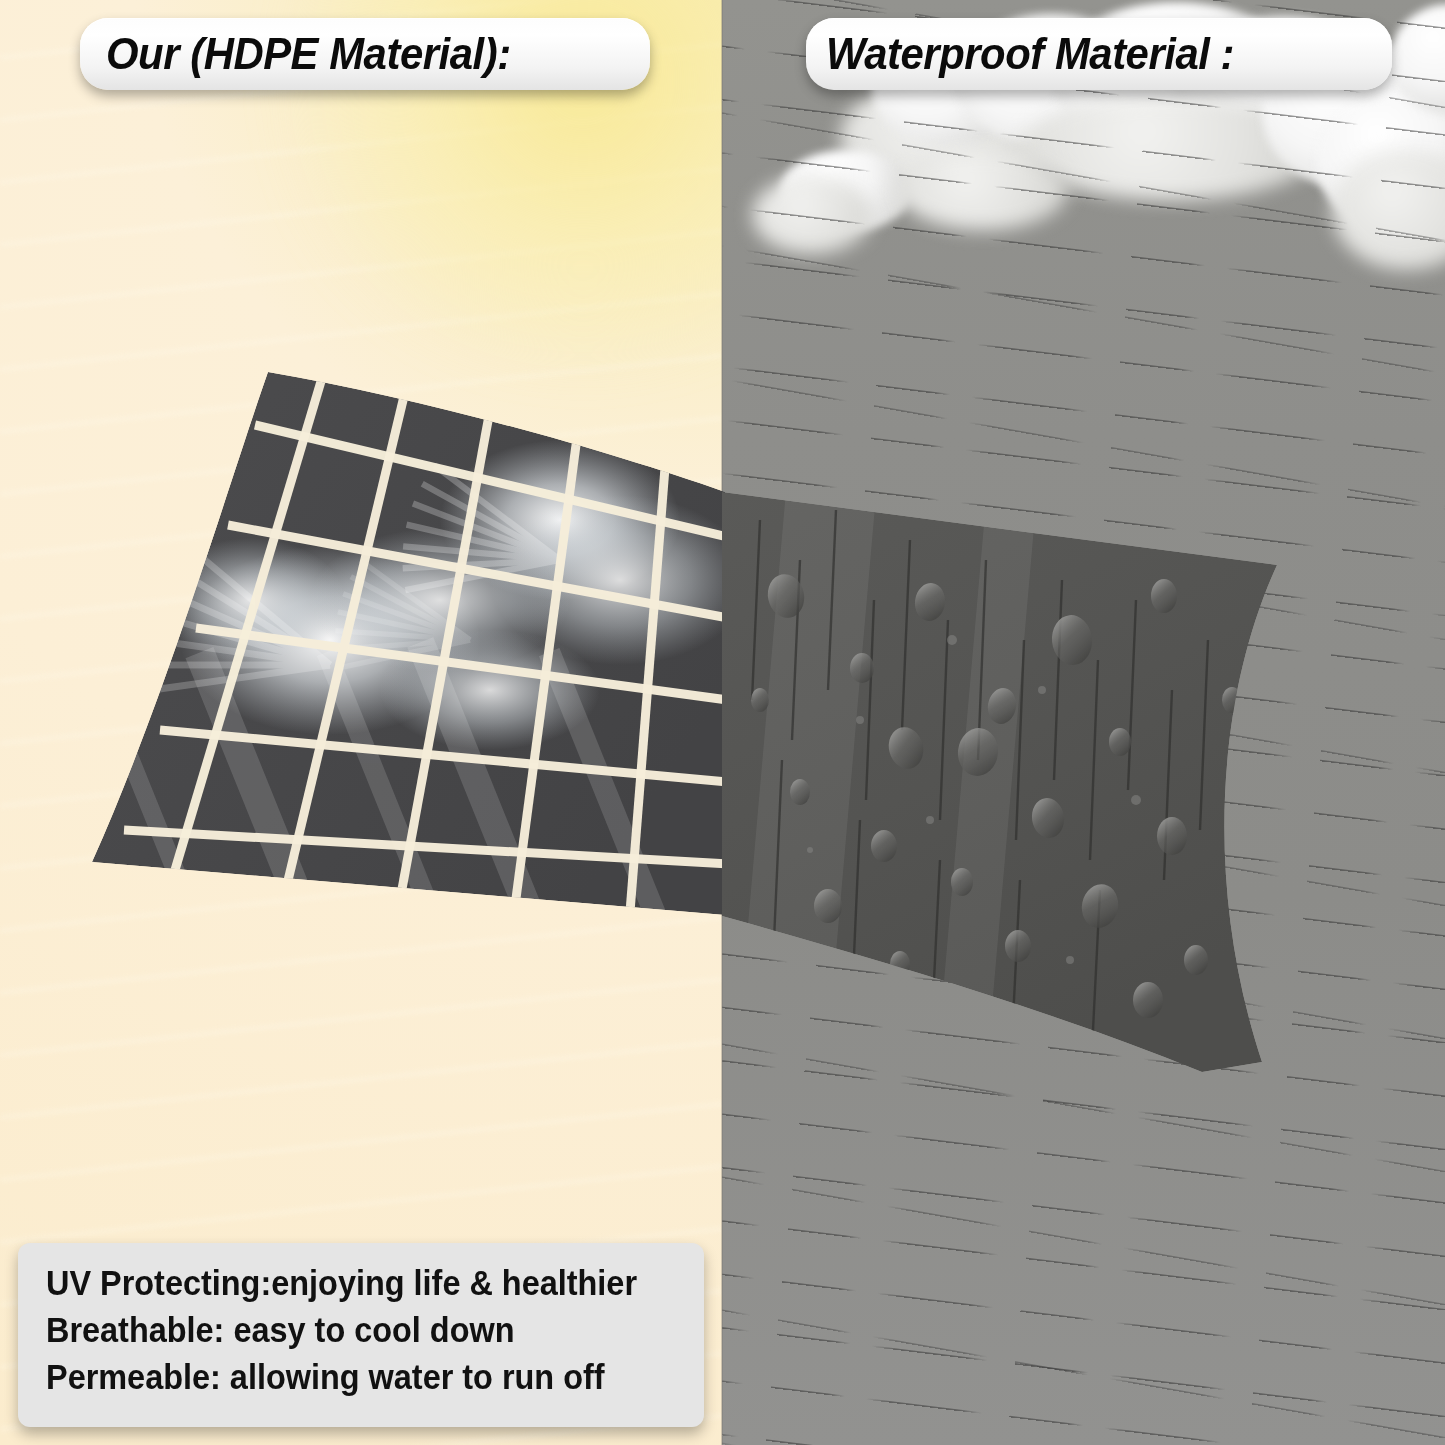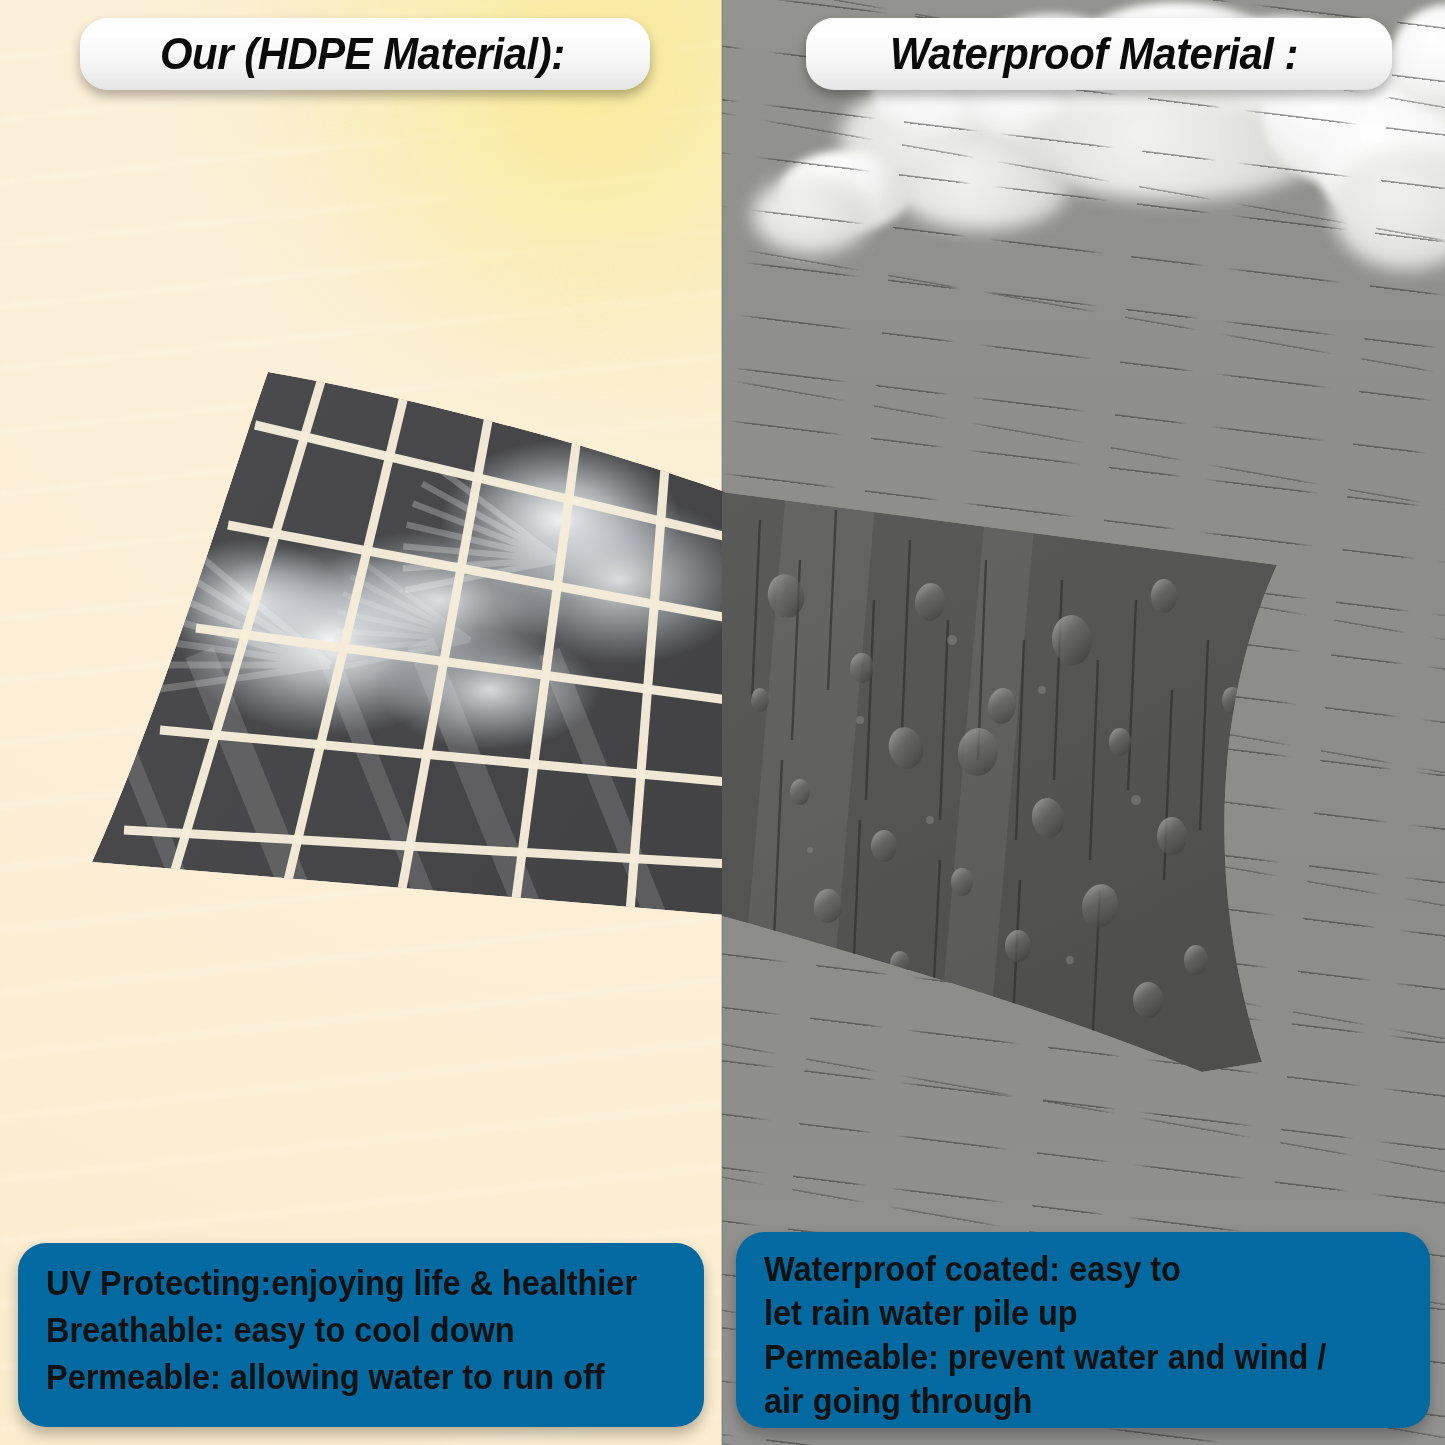--- a/index.html
+++ b/index.html
@@ -104,42 +104,42 @@
     pointer-events: none;
   }
   #fabric-svg { position: absolute; top: 0; left: 0; }
 
   
   .badge {
     position: absolute;
     background: linear-gradient(180deg, #fdfdfd 0%, #ffffff 24%, #f3f3f3 70%, #e4e4e4 100%);
     border-radius: 28px;
     box-shadow: 0 6px 12px rgba(0,0,0,.30), 0 1px 0 rgba(255,255,255,.9) inset;
-    display: flex; align-items: center; justify-content: center;
+    display: flex; align-items: center;
   }
   .badge-text {
     font-family: "Liberation Sans", sans-serif;
     font-weight: bold;
     font-style: italic;
     color: #0b0b0b;
     letter-spacing: -.5px;
     white-space: nowrap;
     transform: scaleX(.93);
     transform-origin: left center;
   }
   #badge-left  { left: 80px;  top: 18px;  width: 544px; height: 72px; padding-left: 26px; }
   #badge-right { left: 806px; top: 18px;  width: 566px; height: 72px; padding-left: 20px; }
   #badge-left .badge-text  { font-size: 45px; }
   #badge-right .badge-text { font-size: 45px; }
 
   
   .caption {
     position: absolute;
-    background: #0369a1;
-    border-radius: 28px;
+    background: #e5e5e5;
+    border-radius: 12px;
     box-shadow: 0 7px 14px rgba(0,0,0,.28);
     box-sizing: border-box;
   }
   #caption-left  { left: 18px;  top: 1243px; width: 686px; height: 184px; padding: 17px 0 0 28px; }
   #caption-right { left: 736px; top: 1232px; width: 694px; height: 196px; padding: 15px 0 0 28px; }
   .caption-line {
     font-family: "Liberation Sans", sans-serif;
     font-weight: bold;
     color: #111111;
     white-space: nowrap;
@@ -370,20 +370,14 @@
   <div class="badge" id="badge-right">
     <span class="badge-text">Waterproof Material :</span>
   </div>
 
   <div class="caption" id="caption-left">
     <div class="caption-line">UV Protecting:enjoying life &amp; healthier</div>
     <div class="caption-line">Breathable: easy to cool down</div>
     <div class="caption-line">Permeable: allowing water to run off</div>
   </div>
 
-  <div class="caption" id="caption-right">
-    <div class="caption-line">Waterproof coated: easy to</div>
-    <div class="caption-line">let rain water pile up</div>
-    <div class="caption-line">Permeable: prevent water and wind /</div>
-    <div class="caption-line">air going through</div>
-  </div>
 
 </div>
 
 </body></html>

